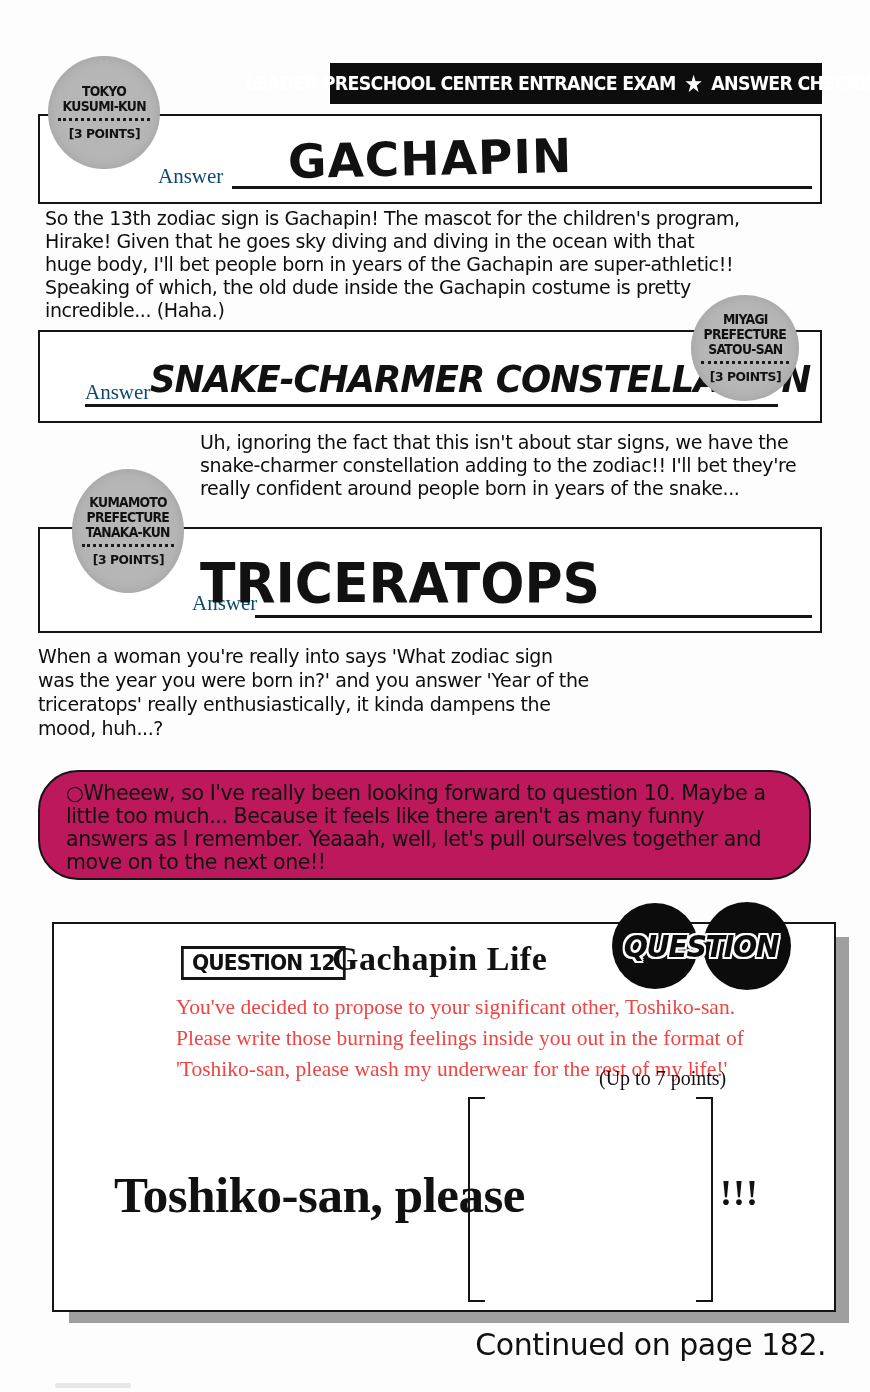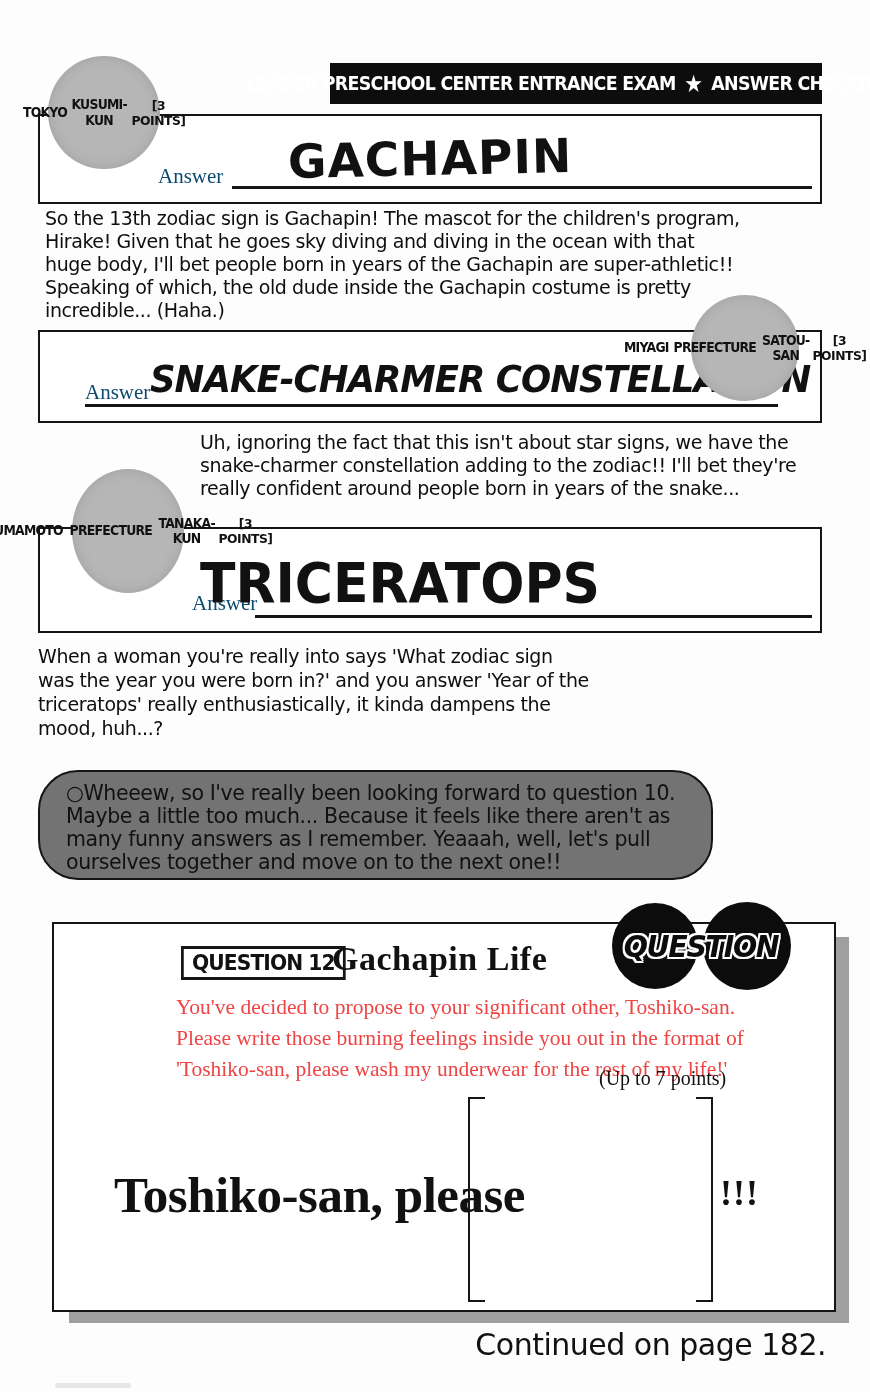--- a/index.html
+++ b/index.html
@@ -18,21 +18,21 @@
   }
   .banner-inner {
     white-space:nowrap; font-weight:bold; font-size:20px; letter-spacing:-0.8px;
     transform:scaleX(0.87); transform-origin:center;
   }
   .banner-inner .star { font-size:24px; padding:0 4px; vertical-align:-2px; }
 
   
   .badge {
     position:absolute; background:#b6b6b6; border-radius:50%;
-    display:flex; flex-direction:row; align-items:center; justify-content:center;
+    display:flex; flex-direction:column; align-items:center; justify-content:center;
     text-align:center; z-index:5; box-shadow:inset 0 0 12px rgba(120,120,120,.35);
   }
   .badge .bline { font-weight:bold; font-size:13.5px; line-height:1.12; letter-spacing:-0.8px; transform:scaleX(0.92); }
   .badge .dots { width:82%; border-top:3px dotted #1a1a1a; margin:4px 0 5px; }
   .badge .pts { font-weight:bold; font-size:13px; letter-spacing:-0.5px; transform:scaleX(0.95); }
   .badge-1 { left:48px;  top:56px;  width:112px; height:113px; }
   .badge-2 { left:691px; top:295px; width:108px; height:106px; }
   .badge-3 { left:72px;  top:469px; width:112px; height:124px; }
 
   
@@ -56,22 +56,22 @@
   .a3-value { left:0; right:60px; bottom:18px; text-align:center; font-size:52px; letter-spacing:0px; transform:scaleY(1.05); }
 
   
   .para { position:absolute; font-size:19px; line-height:23px; color:#0e0e0e; }
   .para-1 { left:45px;  top:207px; width:700px; }
   .para-2 { left:200px; top:431px; width:645px; }
   .para-3 { left:38px;  top:644px; width:555px; line-height:24px; }
 
   
   .bubble {
-    position:absolute; left:38px; top:770px; width:675px; height:110px;
-    border:2.5px solid #151515; border-radius:40px; background:#737373;
+    position:absolute; left:38px; top:770px; width:773px; height:110px;
+    border:2.5px solid #151515; border-radius:40px; background:#be185d;
     padding:10px 26px 0 26px; font-size:20.5px; line-height:23px;
   }
 
   
   .qbox {
     position:absolute; left:52px; top:922px; width:784px; height:390px;
     background:#fff; border:2.5px solid #151515;
     box-shadow:15px 13px 0 -2px #9f9f9f;
   }
   .qcircle { position:absolute; background:#0c0c0c; border-radius:50%; z-index:6; }

